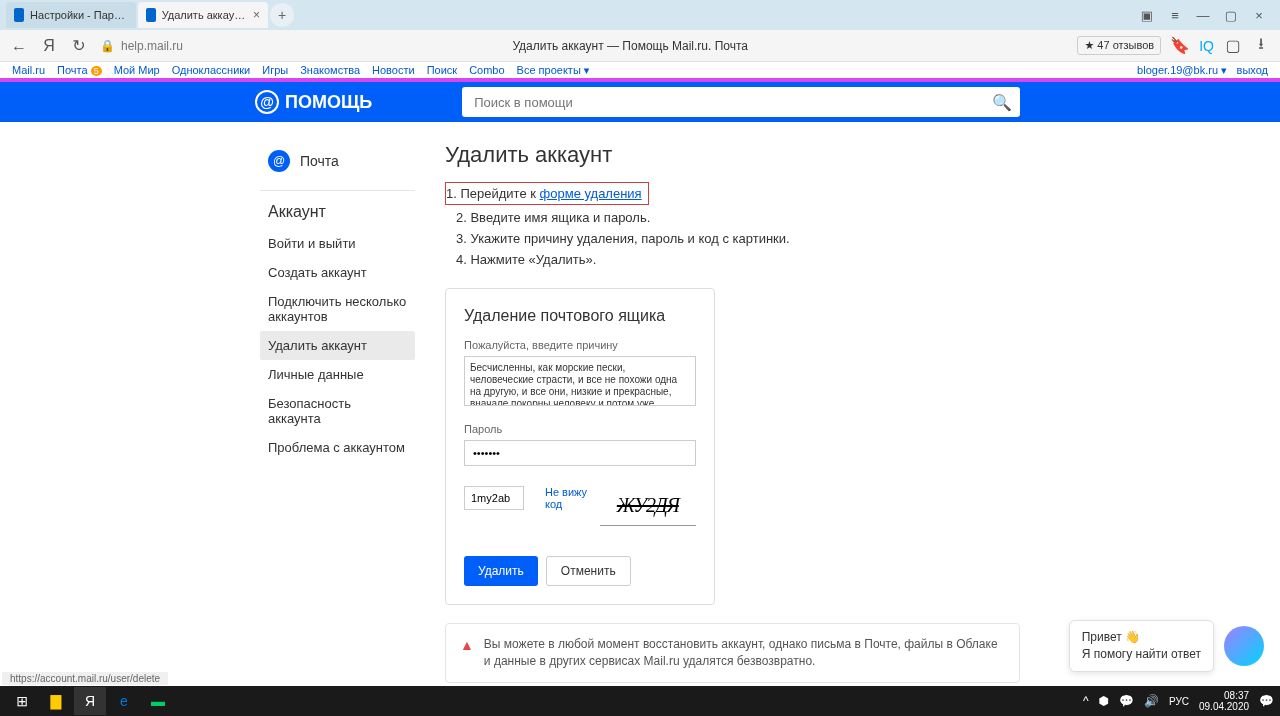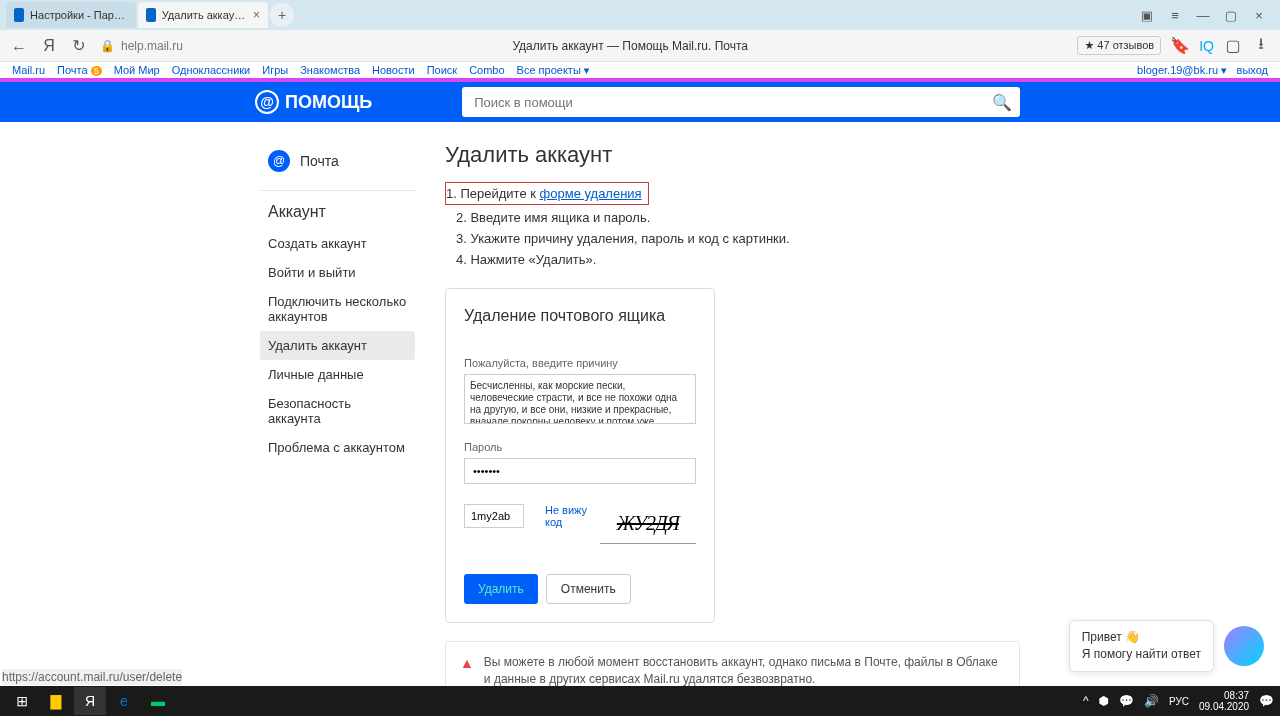--- a/index.html
+++ b/index.html
@@ -53,38 +53,38 @@
 .sidebar-item.active { background: #eaeaea; }
 
 .main { flex: 1; max-width: 575px; }
 .main h1 { font-size: 22px; font-weight: normal; color: #333; margin-bottom: 14px; }
 .steps { font-size: 13px; color: #333; margin-bottom: 18px; }
 .steps li { list-style: none; padding: 3px 0; }
 .step1 { border: 1px solid #c94040; padding: 6px 10px 6px 10px; width: 204px; margin-bottom: 2px; }
 .steps a { color: #005bd1; text-decoration: underline; }
 
 .delete-box { border: 1px solid #ddd; border-radius: 4px; padding: 18px; width: 270px; font-size: 12px; }
-.delete-box h2 { font-size: 16px; font-weight: normal; color: #333; margin-bottom: 32px; }
+.delete-box h2 { font-size: 16px; font-weight: normal; color: #333; margin-bottom: 14px; }
 .label { font-size: 11px; color: #666; margin-bottom: 5px; }
 .form-textarea { width: 100%; border: 1px solid #ccc; padding: 5px; font-size: 10px; color: #333; resize: none; height: 50px; line-height: 1.2; font-family: Arial; }
 .form-input { width: 100%; border: 1px solid #ccc; padding: 5px 8px; font-size: 11px; margin-bottom: 0; height: 26px; }
 .captcha-row { display: flex; gap: 10px; align-items: flex-start; margin-top: 20px; }
 .captcha-left { display: flex; gap: 21px; }
 .captcha-input { width: 60px; border: 1px solid #ccc; padding: 4px 6px; font-size: 11px; height: 24px; }
 .captcha-link { font-size: 11px; color: #005bd1; cursor: pointer; }
 .captcha-img { width: 110px; height: 40px; border-bottom: 1px solid #999; display: flex; align-items: center; justify-content: center; font-style: italic; font-family: cursive; font-size: 20px; text-decoration: line-through; letter-spacing: -1px; }
 .btn-row { display: flex; gap: 8px; margin-top: 30px; }
 .btn { padding: 7px 14px; font-size: 12px; border-radius: 3px; cursor: pointer; border: none; }
-.btn-primary { background: #005ff9; color: #5eead4; }
+.btn-primary { background: #005ff9; color: #ffffff; }
 .btn-secondary { background: #fff; color: #333; border: 1px solid #ccc; }
 
 .info-box { border: 1px solid #e5e5e5; border-radius: 4px; padding: 12px 14px; margin-top: 18px; display: flex; gap: 10px; font-size: 12px; color: #555; line-height: 1.4; }
 .warn-icon { color: #e64646; font-size: 14px; flex-shrink: 0; }
 
-.status-link { position: absolute; bottom: 31px; left: 2px; font-size: 12px; color: #666; background: #f0f0f0; padding: 1px 0; }
+.status-link { position: absolute; bottom: 31px; left: 2px; font-size: 10px; color: #666; background: #f0f0f0; padding: 1px 8px; }
 
 
 .chat-widget { position: absolute; bottom: 44px; right: 16px; display: flex; align-items: center; gap: 10px; }
 .chat-bubble { background: #fff; border: 1px solid #e0e0e0; border-radius: 6px; padding: 8px 12px; font-size: 12px; color: #333; box-shadow: 0 2px 6px rgba(0,0,0,0.1); line-height: 1.4; }
 .chat-avatar { width: 40px; height: 40px; border-radius: 50%; background: linear-gradient(135deg, #a080ff, #00d4ff); }
 
 
 .taskbar { position: absolute; bottom: 0; left: 0; right: 0; height: 30px; background: #1a1a1a; display: flex; align-items: center; justify-content: space-between; padding: 0 6px; }
 .taskbar-left { display: flex; align-items: center; gap: 2px; }
 .task-icon { width: 32px; height: 28px; display: flex; align-items: center; justify-content: center; color: #fff; font-size: 14px; cursor: pointer; }
@@ -165,22 +165,22 @@
   </div>
 </div>
 
 <div class="content">
   <div class="sidebar">
     <div class="sidebar-header">
       <span class="sidebar-header-icon">@</span>
       <span class="sidebar-header-text">Почта</span>
     </div>
     <div class="sidebar-section">Аккаунт</div>
+    <div class="sidebar-item">Войти и выйти</div>
     <div class="sidebar-item">Создать аккаунт</div>
-    <div class="sidebar-item">Войти и выйти</div>
     <div class="sidebar-item">Подключить несколько аккаунтов</div>
     <div class="sidebar-item active">Удалить аккаунт</div>
     <div class="sidebar-item">Личные данные</div>
     <div class="sidebar-item">Безопасность аккаунта</div>
     <div class="sidebar-item">Проблема с аккаунтом</div>
   </div>
 
   <div class="main">
     <h1>Удалить аккаунт</h1>
     <ul class="steps">

